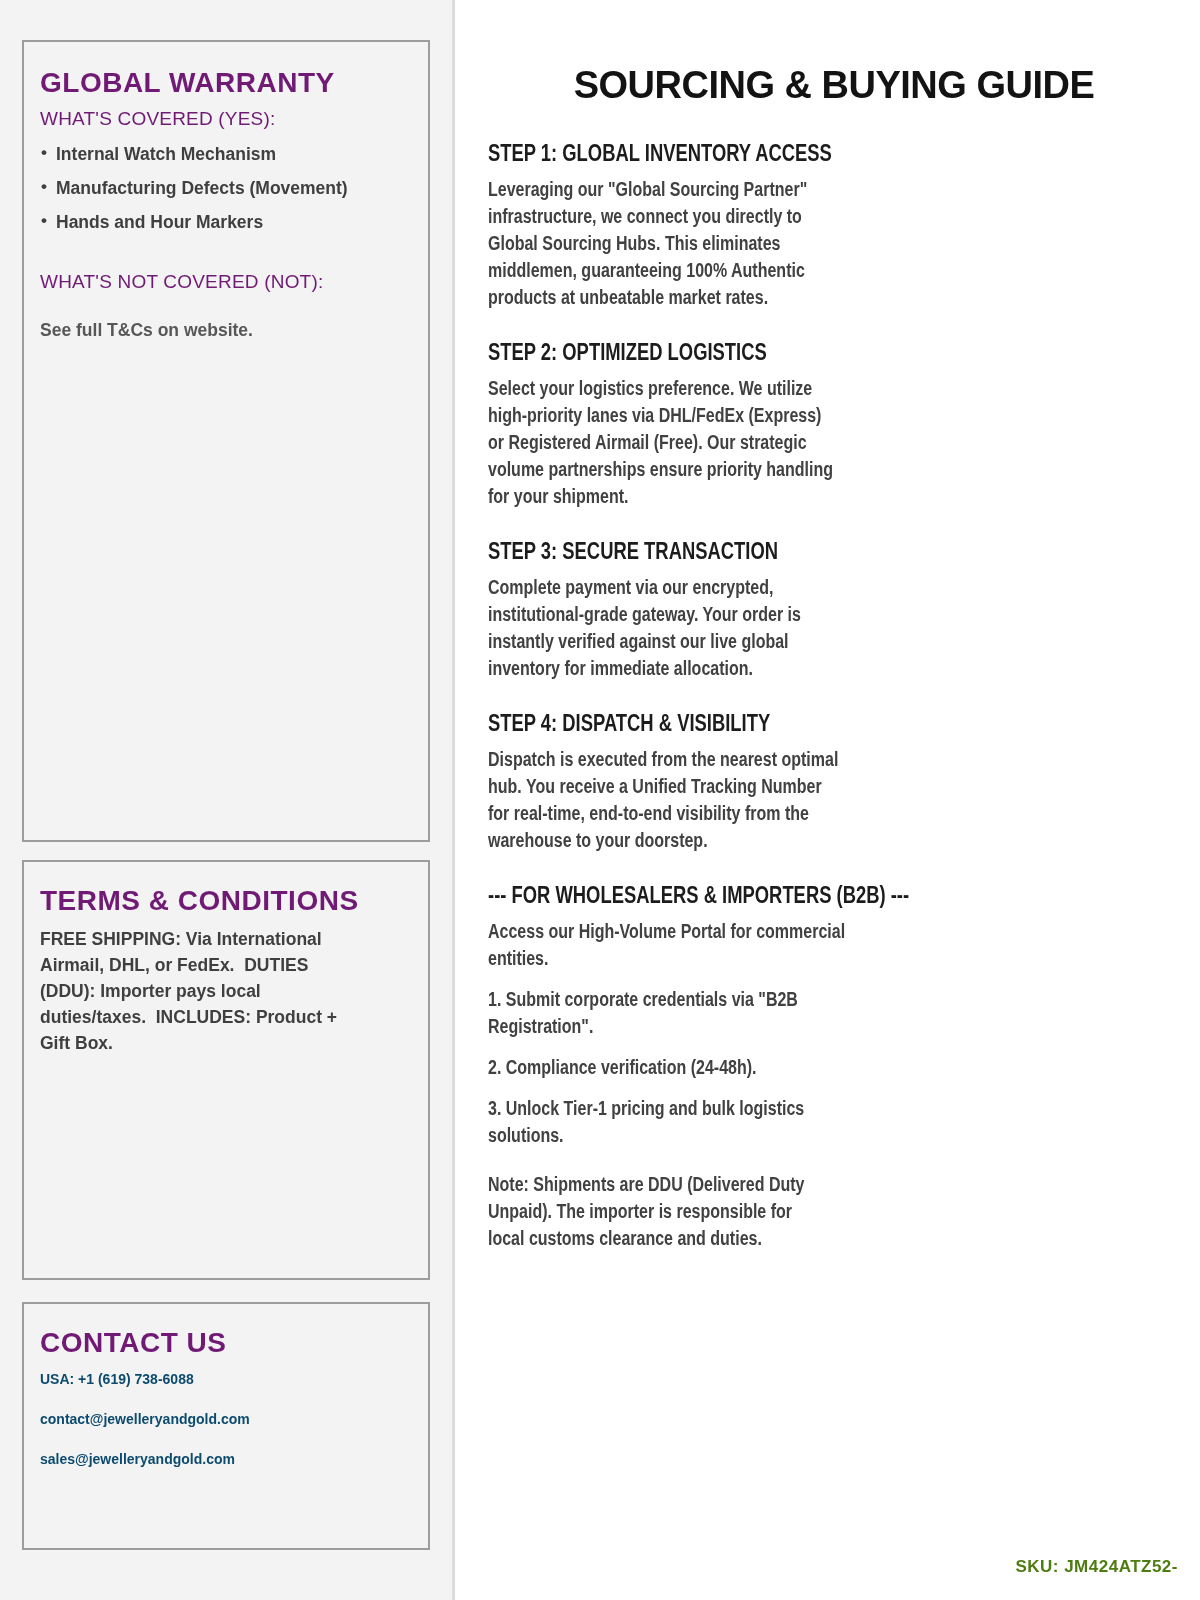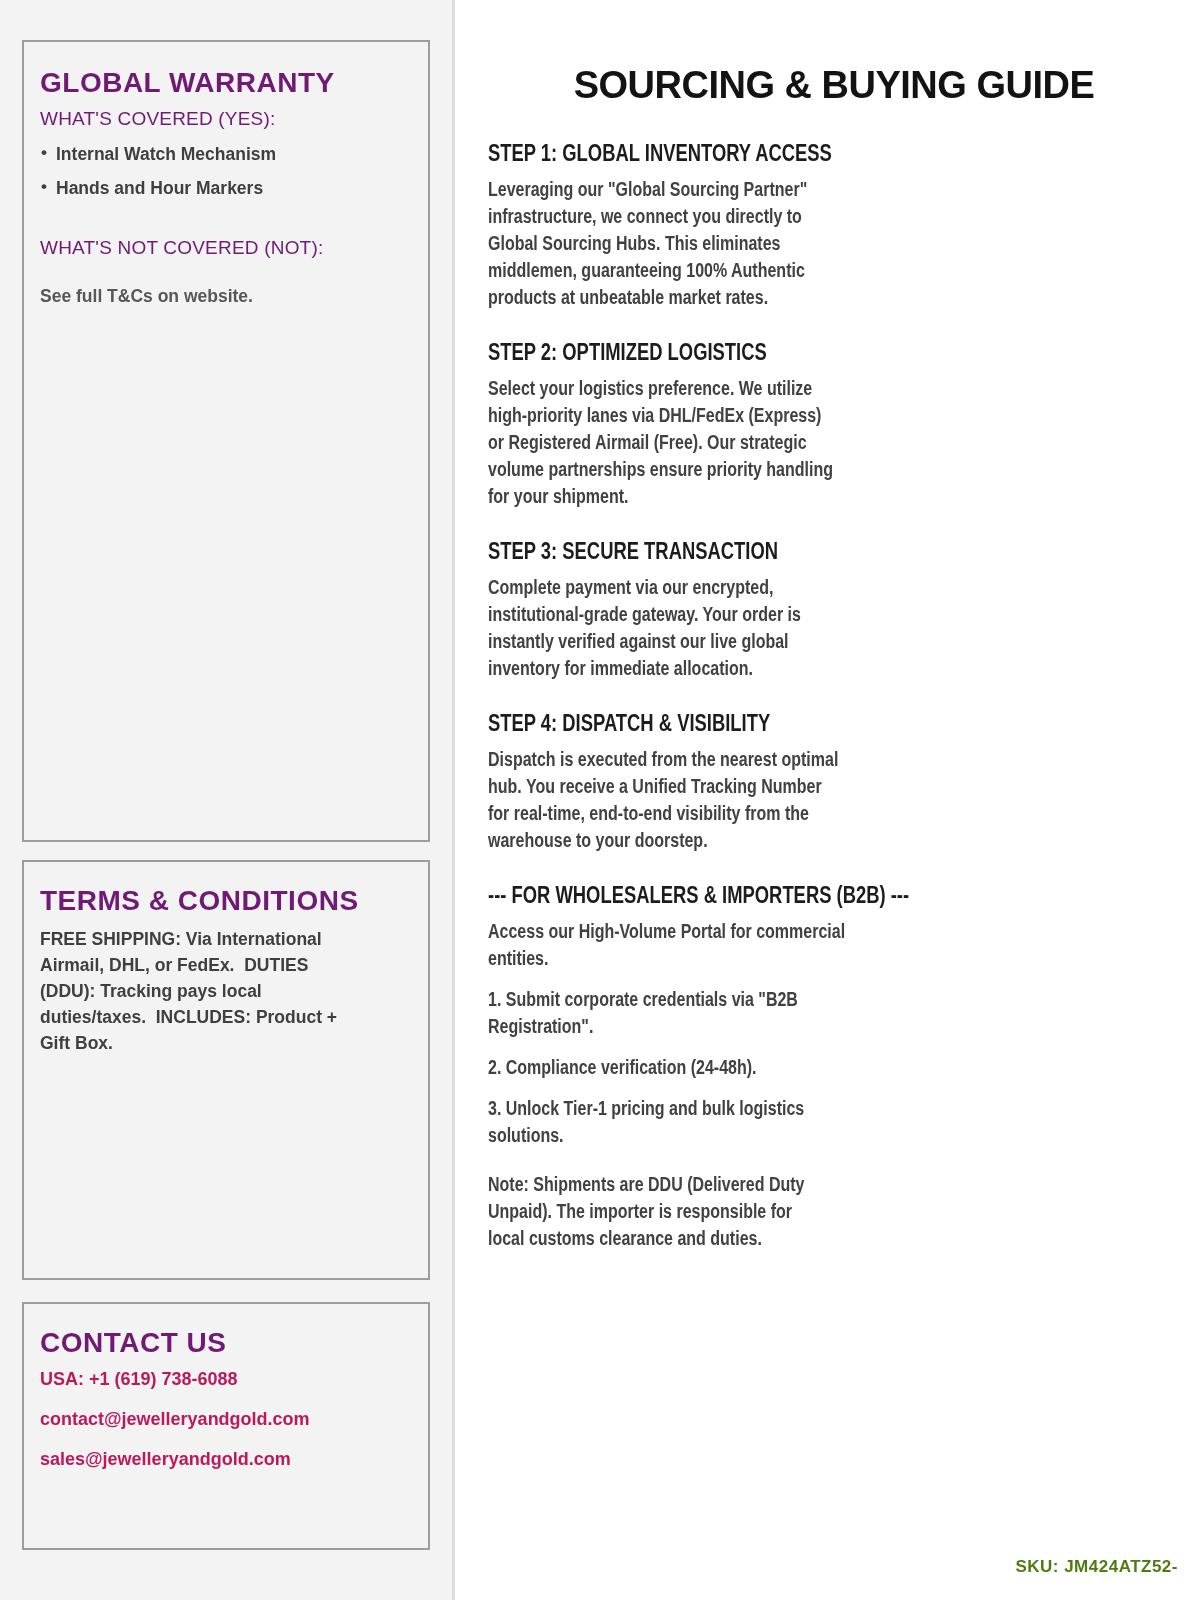--- a/index.html
+++ b/index.html
@@ -79,23 +79,23 @@
     margin-top: 8px;
     font-size: 17.5px;
     font-weight: bold;
     color: #3f3f3f;
     line-height: 26px;
     white-space: pre-wrap;
     max-width: 352px;
   }
 
   .contact-line {
-    font-size: 18px;
-    font-weight: bold;
-    color: #be185d;
+    font-size: 14px;
+    font-weight: bold;
+    color: #0c4a6e;
     line-height: 22px;
     margin-top: 8px;
     margin-bottom: 18px;
   }
   .contact-line + .contact-line { margin-top: 0; }
 
   
   .main {
     position: absolute;
     left: 455px; top: 0;
@@ -153,31 +153,32 @@
 
 <div class="page">
 
   <aside class="sidebar">
 
     <section class="box box-warranty">
       <h2>GLOBAL WARRANTY</h2>
       <h3>WHAT'S COVERED (YES):</h3>
       <ul class="bullet-list">
         <li>Internal Watch Mechanism</li>
+        <li>Manufacturing Defects (Movement)</li>
         <li>Hands and Hour Markers</li>
       </ul>
       <h3 class="subhead-gap">WHAT'S NOT COVERED (NOT):</h3>
       <p class="footnote">See full T&amp;Cs on website.</p>
     </section>
 
     <section class="box box-terms">
       <h2>TERMS &amp; CONDITIONS</h2>
       <p class="side-body">FREE SHIPPING: Via International
 Airmail, DHL, or FedEx.  DUTIES
-(DDU): Tracking pays local
+(DDU): Importer pays local
 duties/taxes.  INCLUDES: Product +
 Gift Box.</p>
     </section>
 
     <section class="box box-contact">
       <h2>CONTACT US</h2>
       <p class="contact-line">USA: +1 (619) 738-6088</p>
       <p class="contact-line">contact@jewelleryandgold.com</p>
       <p class="contact-line">sales@jewelleryandgold.com</p>
     </section>

